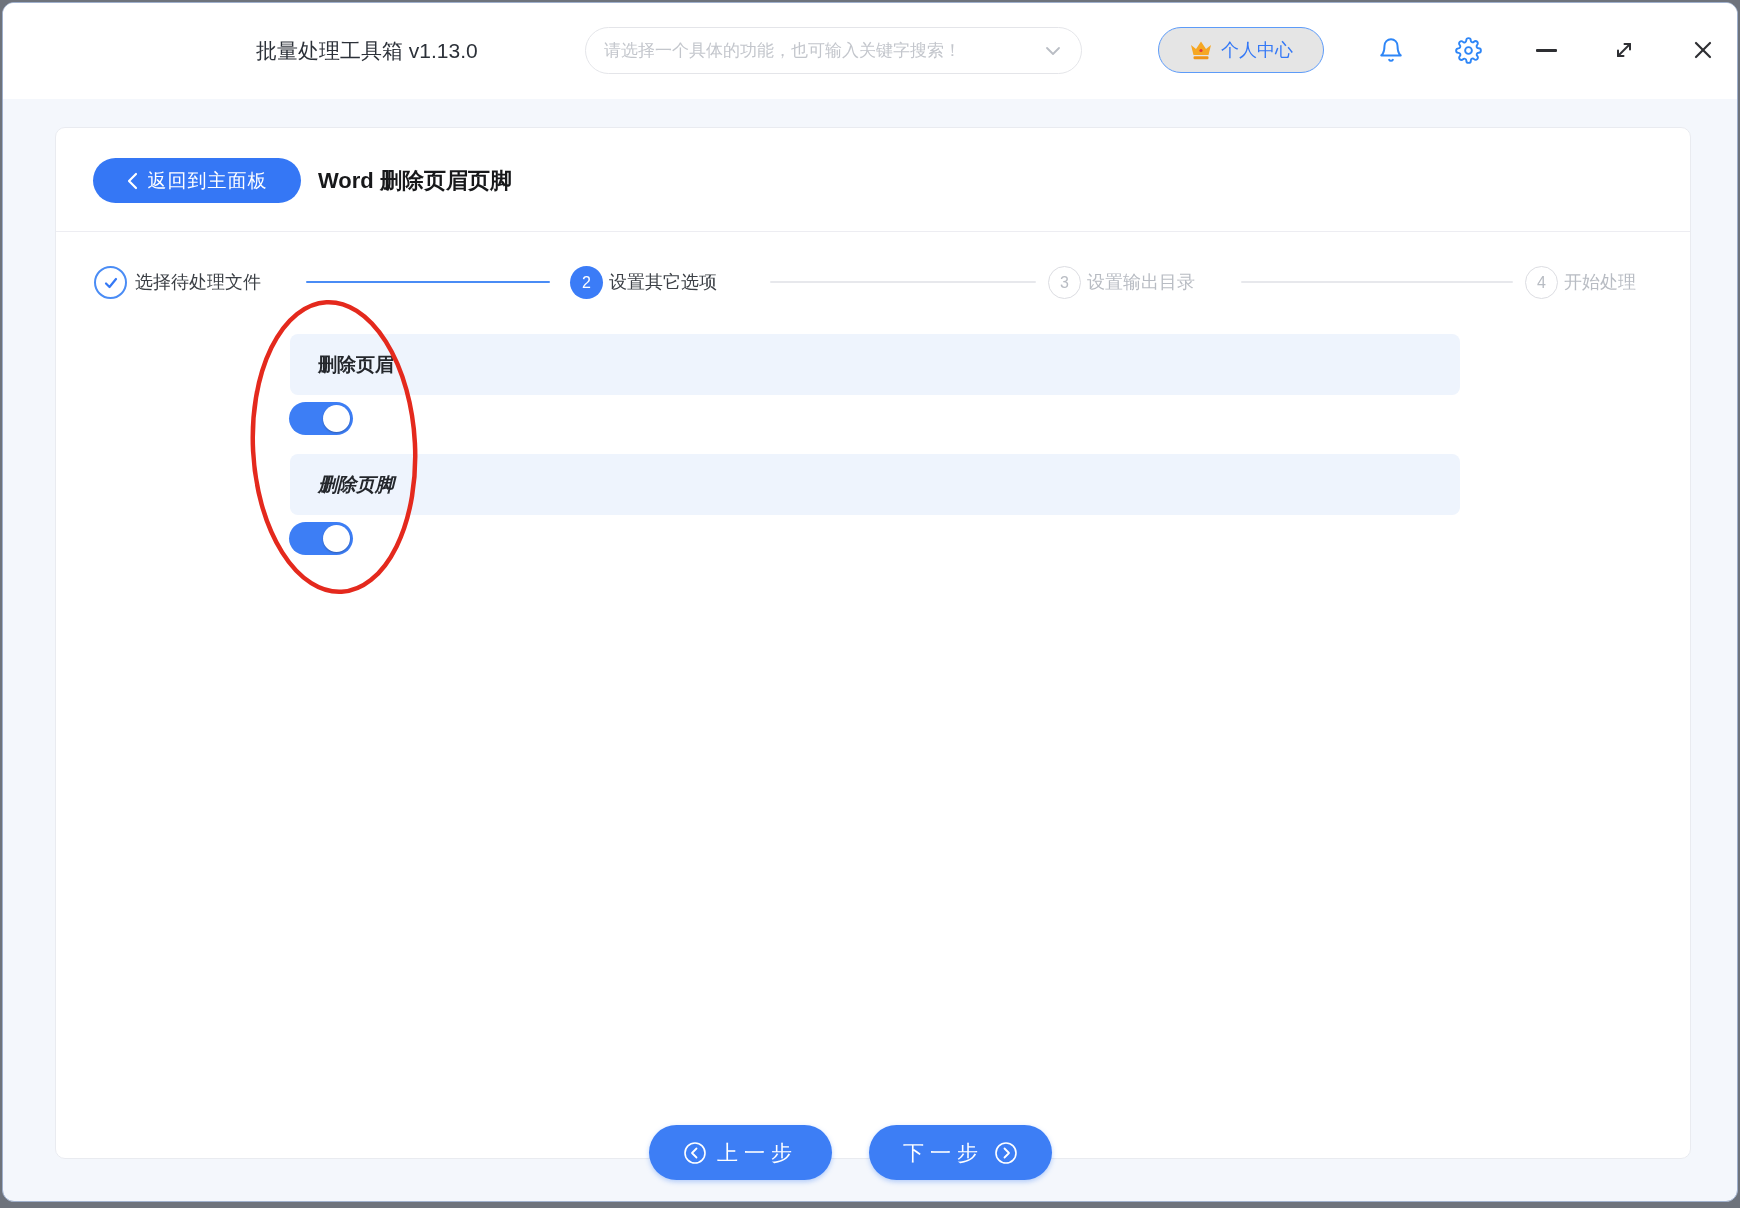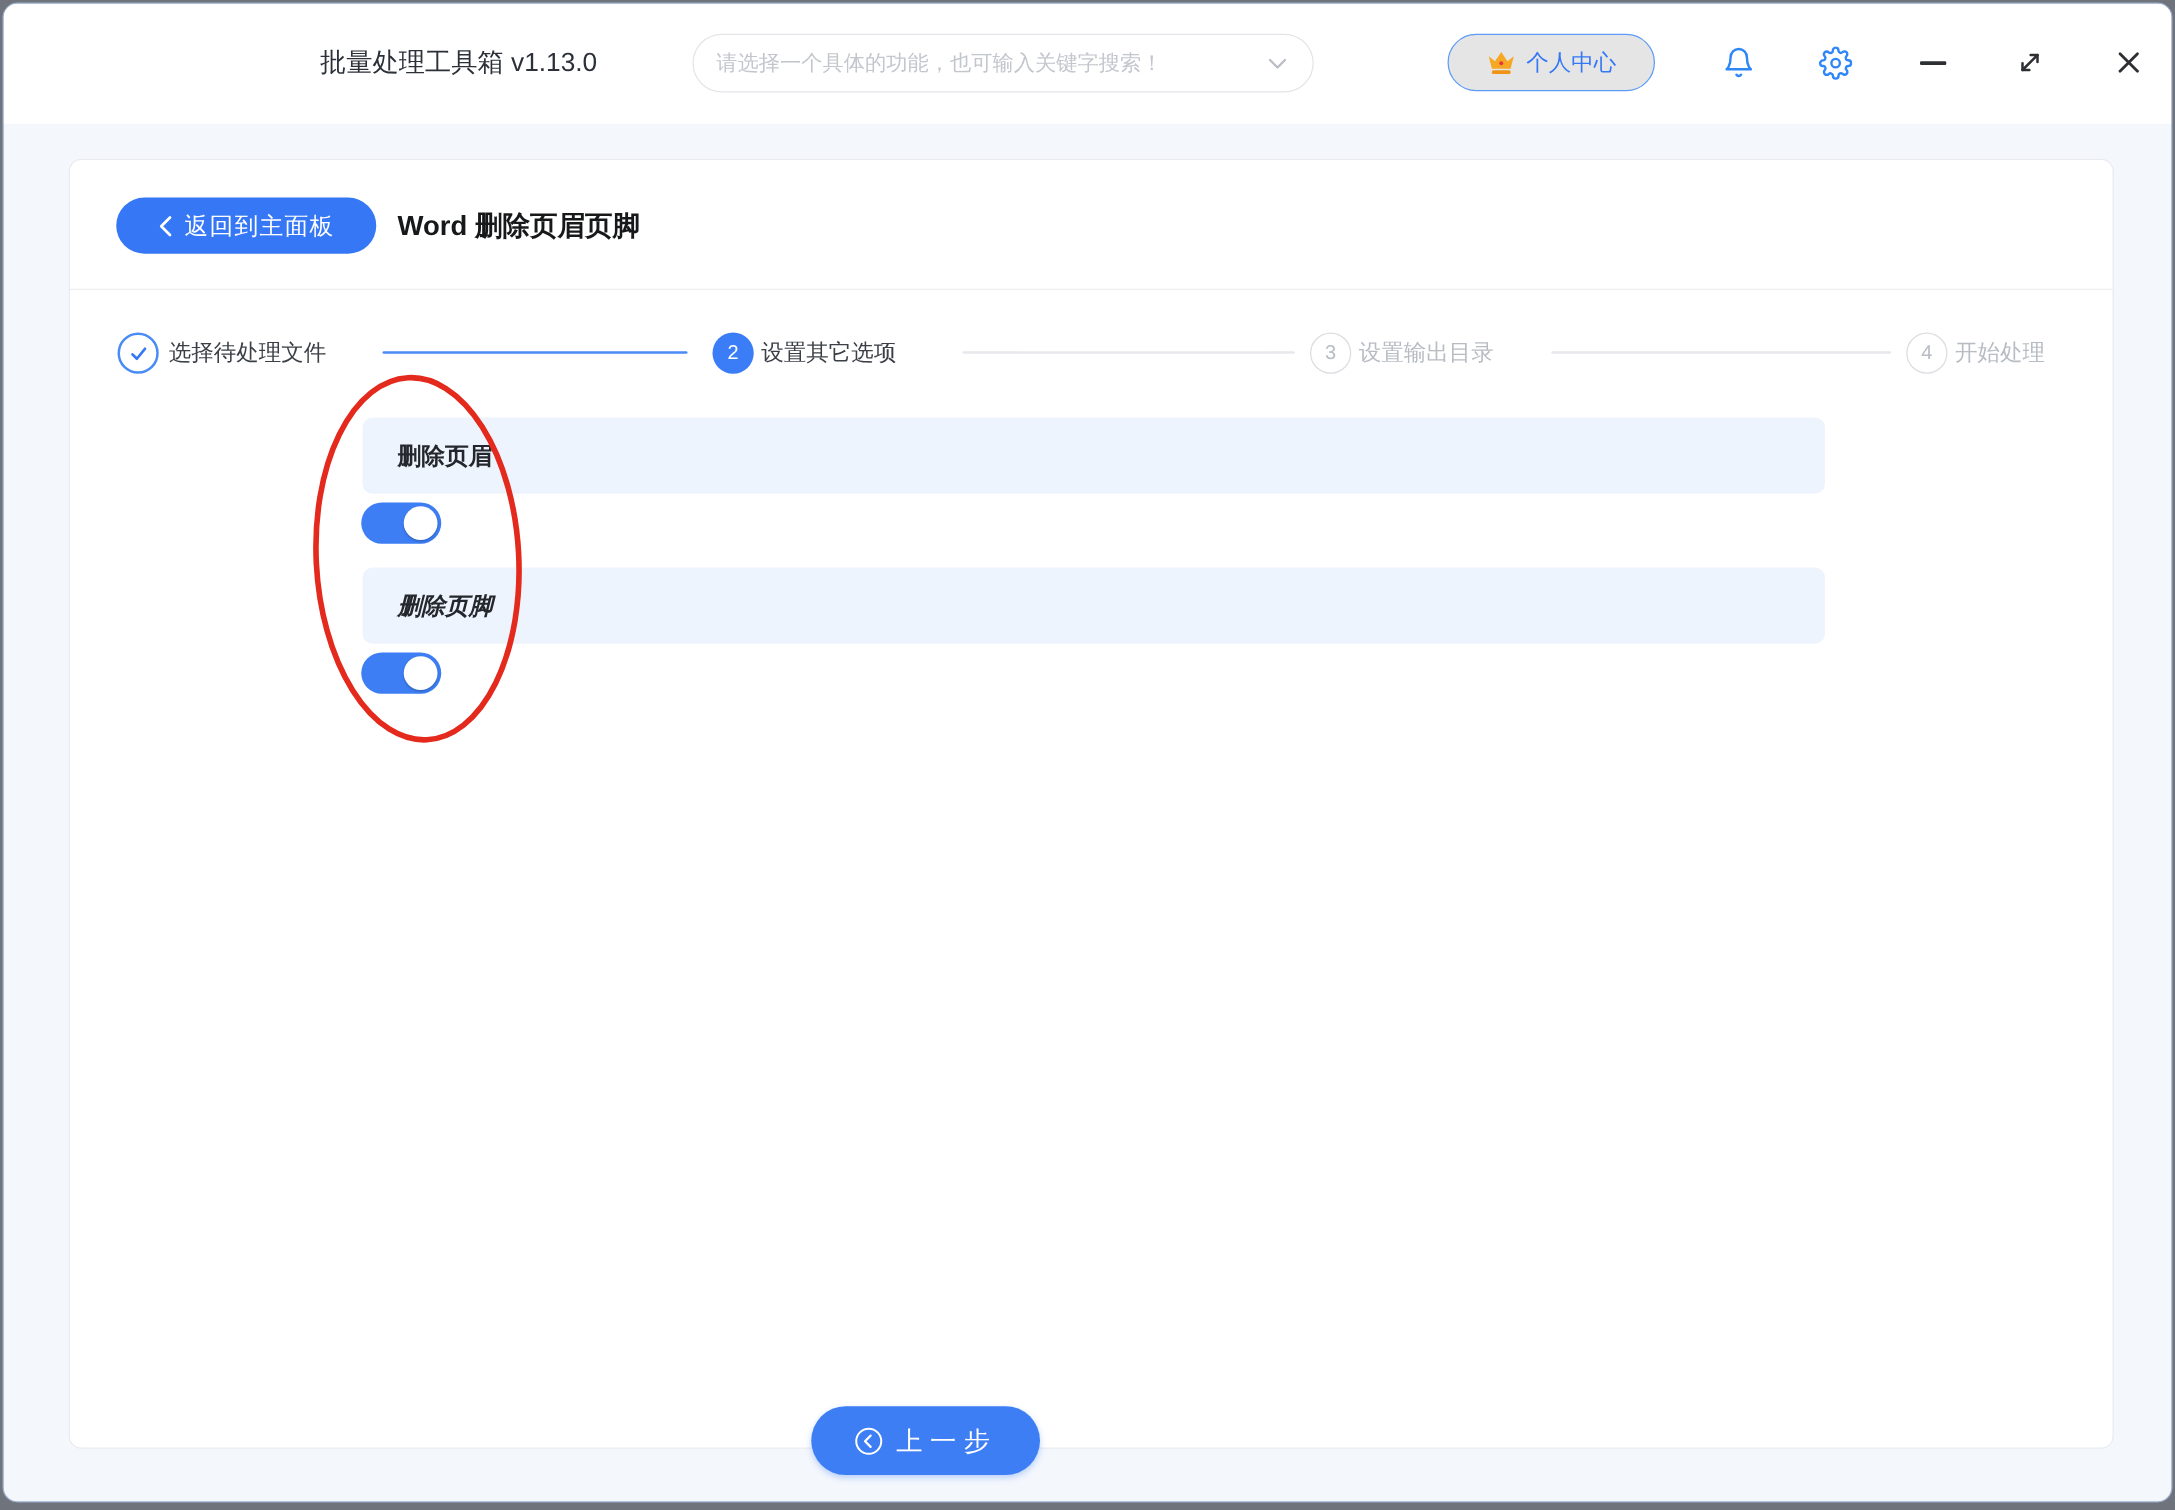--- a/index.html
+++ b/index.html
@@ -8,21 +8,21 @@
   .window { position:absolute; left:2px; top:2px; width:1736px; height:1200px;
             background:#f4f7fc; border:1px solid #9fb0cd; border-radius:12px; overflow:hidden; }
 
   
   .header { position:absolute; left:0; top:0; width:100%; height:96px; background:#ffffff; }
   .logo-wrap { position:absolute; left:24px; top:12px; display:flex; align-items:center; }
   .brand-text { margin-left:10px; }
   .brand-cn { font-size:32px; font-weight:bold; color:#3b4149; letter-spacing:3px; line-height:34px; }
   .brand-en { font-size:13px; font-weight:bold; color:#555f6a; letter-spacing:2.5px; margin-top:3px; }
   .app-title { position:absolute; left:253px; top:0; height:96px; line-height:96px; font-size:21px; color:#2c3139; }
-  .search-pill { position:absolute; left:551px; top:24px; width:497px; height:47px; border:1px solid #e4e5e9;
+  .search-pill { position:absolute; left:582px; top:24px; width:497px; height:47px; border:1px solid #e4e5e9;
                  border-radius:24px; background:#fff; display:flex; align-items:center; padding:0 20px 0 18px; }
   .search-pill input { flex:1; border:none; outline:none; font-size:17px; color:#333;
                        font-family:"Liberation Sans","DejaVu Sans",sans-serif; background:transparent; }
   .search-pill input::placeholder { color:#c3c6cc; }
   .user-center { position:absolute; left:1155px; top:24px; width:166px; height:46px; border:1.5px solid #5d9bf8;
                  border-radius:23px; background:#e5e5e5; display:flex; align-items:center; justify-content:center;
                  gap:8px; cursor:pointer; }
   .user-center span { font-size:18px; color:#3478f6; }
   .hd-ic { position:absolute; top:33px; width:28px; height:28px; display:flex; align-items:center; justify-content:center; cursor:pointer; }
   .min-bar { width:21px; height:3px; background:#2e2f33; border-radius:1px; }
@@ -175,15 +175,22 @@
     </svg>
 
     <div class="foot-btn" style="left:646px;">
       <svg width="24" height="24" viewBox="0 0 24 24">
         <circle cx="12" cy="12" r="10" fill="none" stroke="#ffffff" stroke-width="1.6"></circle>
         <polyline points="13.5,7.5 9,12 13.5,16.5" fill="none" stroke="#ffffff" stroke-width="1.8" stroke-linecap="round" stroke-linejoin="round"></polyline>
       </svg>
       <span>上一步</span>
     </div>
 
+    <div class="foot-btn" style="left:866px;">
+      <span>下一步</span>
+      <svg width="24" height="24" viewBox="0 0 24 24">
+        <circle cx="12" cy="12" r="10" fill="none" stroke="#ffffff" stroke-width="1.6"></circle>
+        <polyline points="10.5,7.5 15,12 10.5,16.5" fill="none" stroke="#ffffff" stroke-width="1.8" stroke-linecap="round" stroke-linejoin="round"></polyline>
+      </svg>
+    </div>
 
   </div>
 </div>
 
 </body></html>

